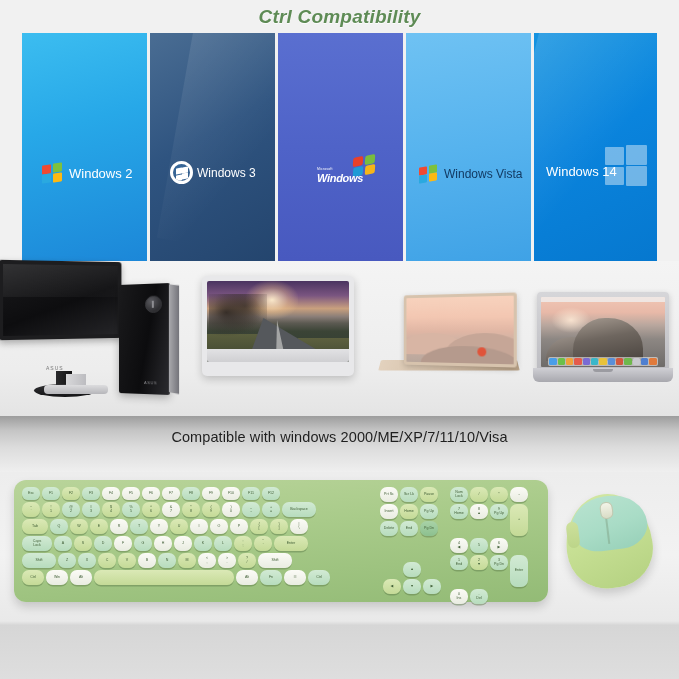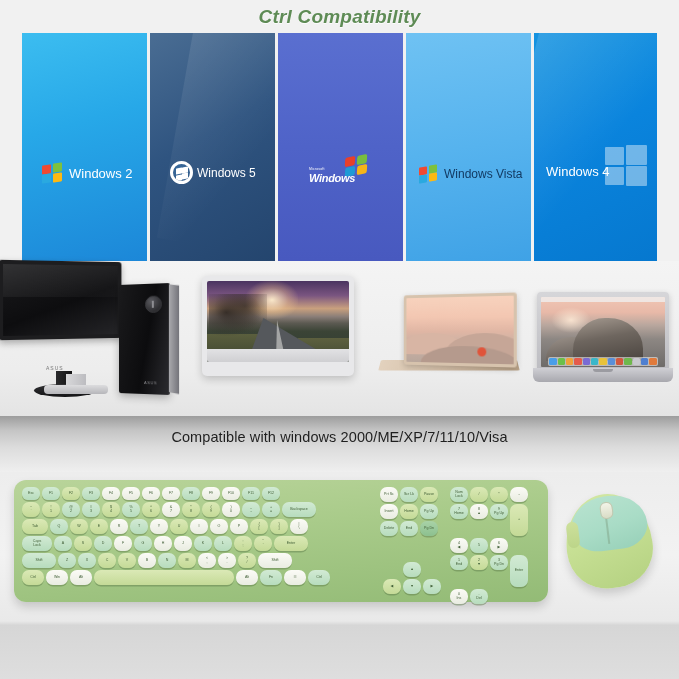--- a/index.html
+++ b/index.html
@@ -75,21 +75,21 @@
     position:relative;overflow:hidden;
   }
   #logo8 .inner b{
     position:absolute;display:block;background:#fff;width:6px;height:6px;border-radius:.5px;
   }
   #logo8 .inner b:nth-child(1){left:2.5px;top:4px;transform:skewY(-12deg);}
   #logo8 .inner b:nth-child(2){left:9px;top:2.5px;transform:skewY(-12deg);}
   #logo8 .inner b:nth-child(3){left:2.5px;top:10.5px;transform:skewY(-12deg);}
   #logo8 .inner b:nth-child(4){left:9px;top:9px;transform:skewY(-12deg);}
   
-  #xp-logo{position:absolute;left:31px;top:122px;width:70px;height:32px;}
+  #xp-logo{position:absolute;left:39px;top:122px;width:70px;height:32px;}
   #xp-flag{position:absolute;left:36px;top:0;width:24px;height:22px;}
   #xp-flag i{position:absolute;display:block;width:10px;height:9px;border-radius:2px;}
   #xp-flag i:nth-child(1){left:0;top:2px;background:#e8402a;transform:skewY(-13deg) skewX(-4deg);}
   #xp-flag i:nth-child(2){left:12px;top:0;background:#79bd3f;transform:skewY(-13deg) skewX(-4deg);}
   #xp-flag i:nth-child(3){left:0;top:12px;background:#1f9ad6;transform:skewY(-13deg) skewX(-4deg);}
   #xp-flag i:nth-child(4){left:12px;top:10px;background:#f6b518;transform:skewY(-13deg) skewX(-4deg);}
   #xp-micro{position:absolute;left:0;top:12px;color:#fff;font-size:3.4px;letter-spacing:.2px;}
   #xp-word{position:absolute;left:0;top:17px;color:#fff;font-size:11px;font-weight:bold;font-style:italic;letter-spacing:-.3px;}
   
   #logo10{position:absolute;right:10px;top:112px;width:42px;height:42px;opacity:.42;}
@@ -319,21 +319,21 @@
   <div class="os-panel p8">
     <div class="sheen"></div>
     <div id="logo8">
       <span class="inner">
           <b></b>
           <b></b>
           <b></b>
           <b></b>
         </span>
     </div>
-    <div class="label">Windows 5</div>
+    <div class="label">Windows 3</div>
   </div>
 
   <div class="os-panel pxp">
     <div id="xp-logo">
       <div id="xp-flag">
           <i></i>
           <i></i>
           <i></i>
           <i></i>
         </div>
@@ -353,21 +353,21 @@
   </div>
 
   <div class="os-panel p10">
     <div class="sheen"></div>
     <div id="logo10">
         <i></i>
         <i></i>
         <i></i>
         <i></i>
       </div>
-    <div class="label">Windows 4</div>
+    <div class="label">Windows 14</div>
   </div>
 </div>
 
 <div id="device-band">
 
   <div class="device">
     <div id="monitor-screen">
         <div class="glare"></div>
       </div>
     <div id="monitor-brand">ASUS</div>

